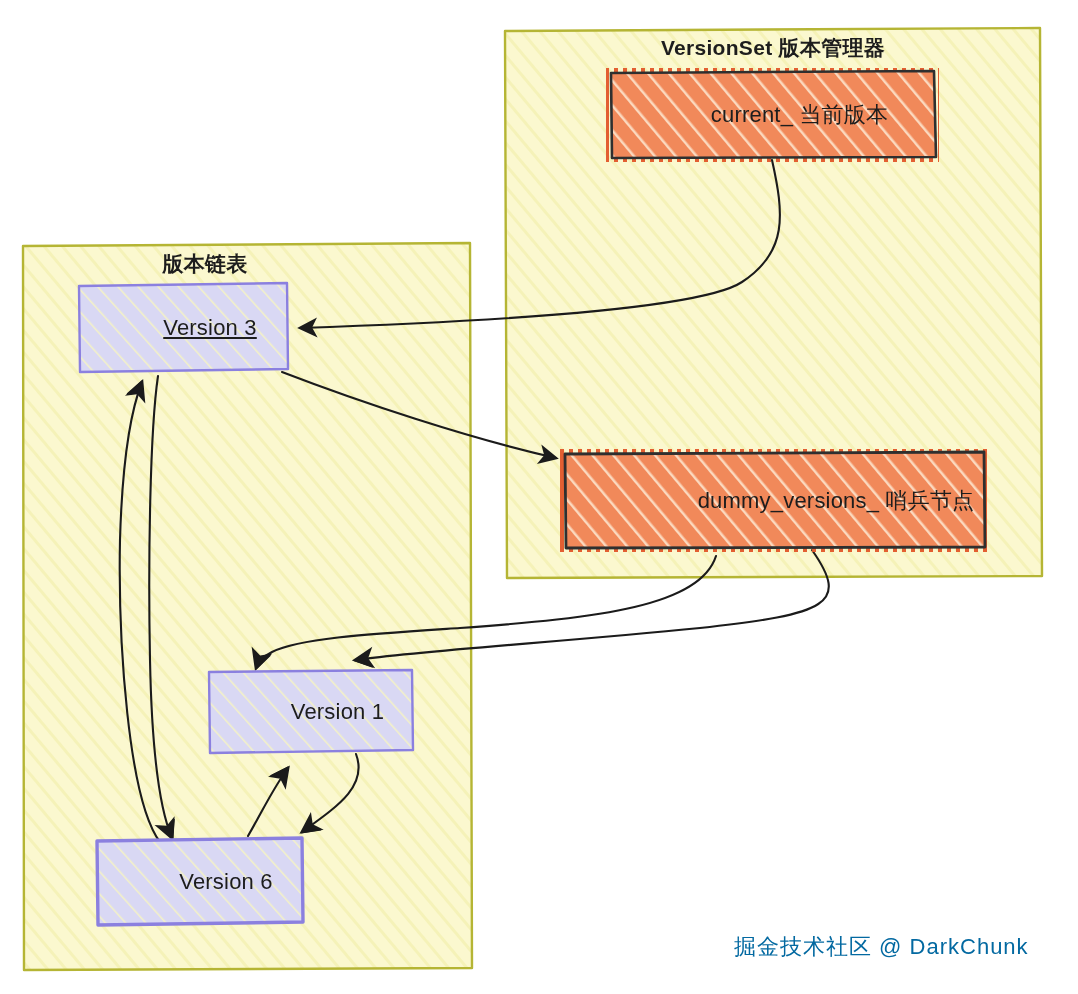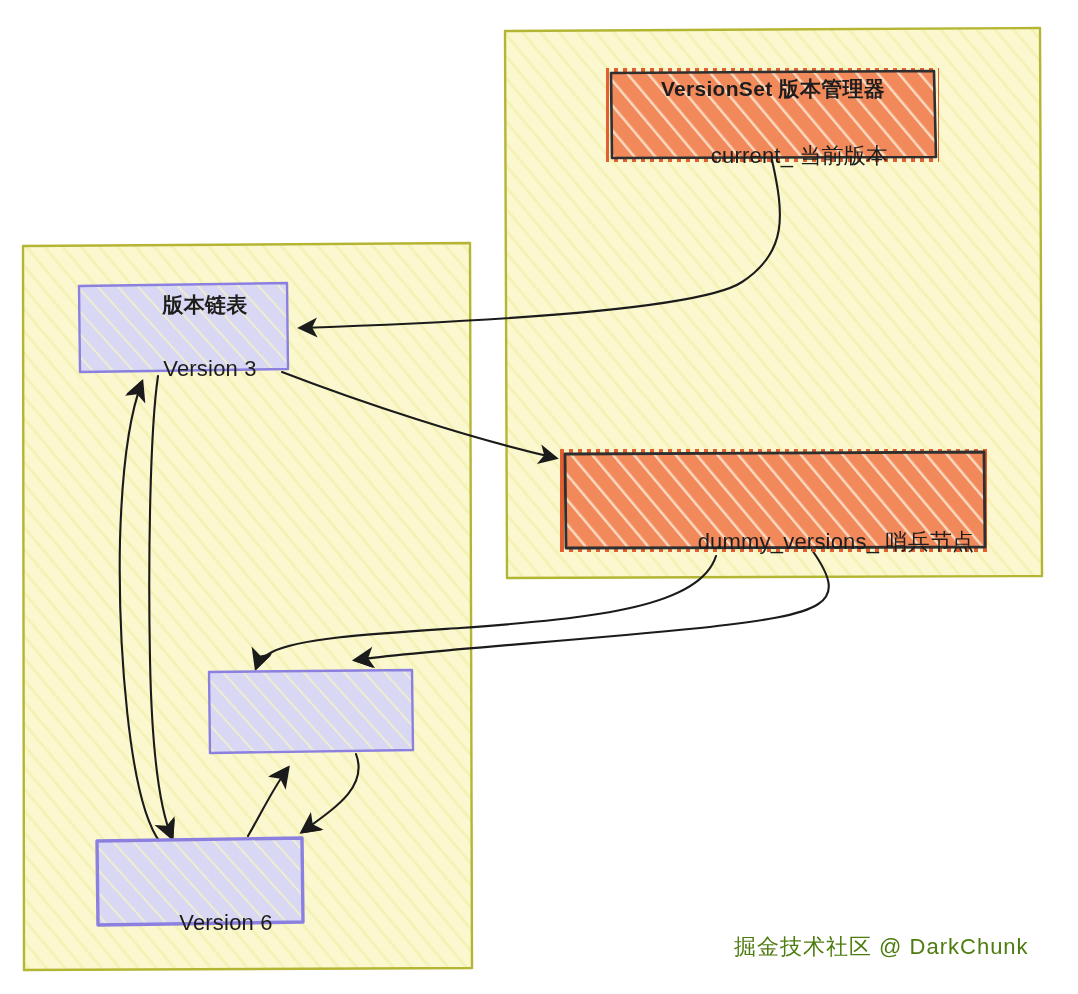--- a/index.html
+++ b/index.html
@@ -5,26 +5,26 @@
 <style>
   html,body{margin:0;padding:0;background:#ffffff;}
   body{
     font-family:"Liberation Sans","DejaVu Sans",sans-serif;
     width:1078px;height:994px;overflow:hidden;position:relative;
   }
   #stage{position:absolute;left:0;top:0;width:1078px;height:994px;}
   svg.layer{position:absolute;left:0;top:0;width:1078px;height:994px;}
   .lbl{
     position:absolute;display:flex;align-items:center;justify-content:center;
-    text-align:center;color:#1d1d1d;pointer-events:none;margin-top:41px;
+    text-align:center;color:#1d1d1d;pointer-events:none;
   }
   .group-title{font-size:21px;font-weight:600;letter-spacing:.3px;}
   .node-title{font-size:22px;font-weight:400;letter-spacing:.2px;padding-left:27px;}
   .watermark{
-    position:absolute;font-size:22px;color:#4d7c0f;letter-spacing:1px;
+    position:absolute;font-size:22px;color:#0369a1;letter-spacing:1px;
     white-space:nowrap;
   }
 </style>
 </head>
 <body>
 
 <div id="stage">
 
   <svg class="layer" viewBox="0 0 1078 994" xmlns="http://www.w3.org/2000/svg">
     <defs>
@@ -110,20 +110,21 @@
   </svg>
 
   <div class="lbl group-title" style="left:504px;top:31px;width:538px;height:34px;">VersionSet 版本管理器</div>
 
   <div class="lbl group-title" style="left:21px;top:248px;width:368px;height:32px;">版本链表</div>
 
   <div class="lbl node-title" style="left:610px;top:72px;width:325px;height:86px;">current_ 当前版本</div>
 
   <div class="lbl node-title" style="left:564px;top:453px;width:490px;height:95px;">dummy_versions_ 哨兵节点</div>
 
-  <div class="lbl node-title" style="left:78px;top:283px;width:210px;height:89px;">Version 3</div>
+  <div class="lbl node-title" style="left:78px;top:283px;width:210px;height:89px;text-decoration:underline;">Version 3</div>
 
+  <div class="lbl node-title" style="left:208px;top:670px;width:205px;height:83px;">Version 1</div>
 
   <div class="lbl node-title" style="left:95px;top:838px;width:208px;height:87px;">Version 6</div>
 
   <div class="watermark" style="left:734px;top:932px;">掘金技术社区 @ DarkChunk</div>
 
 </div>
 
 </body></html>

